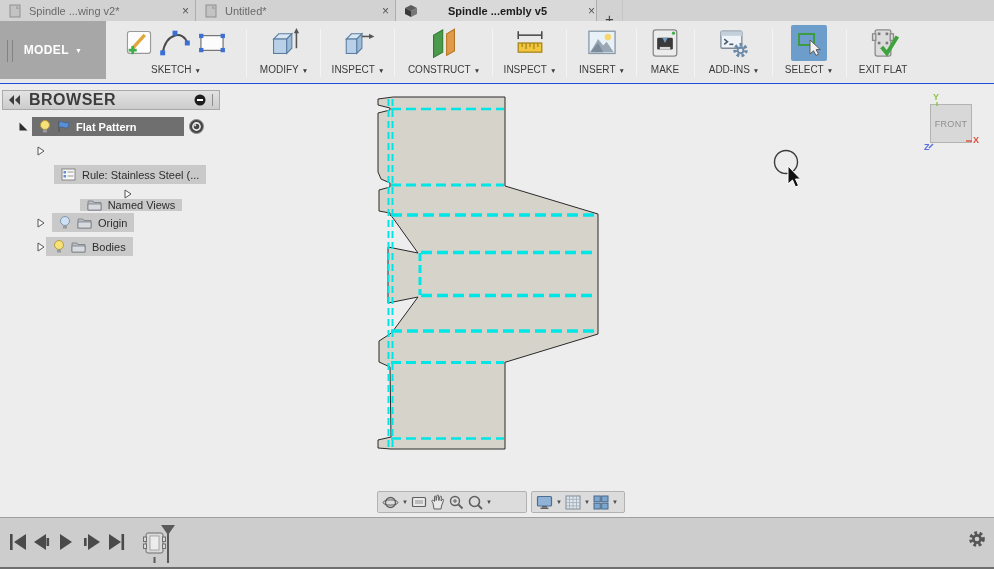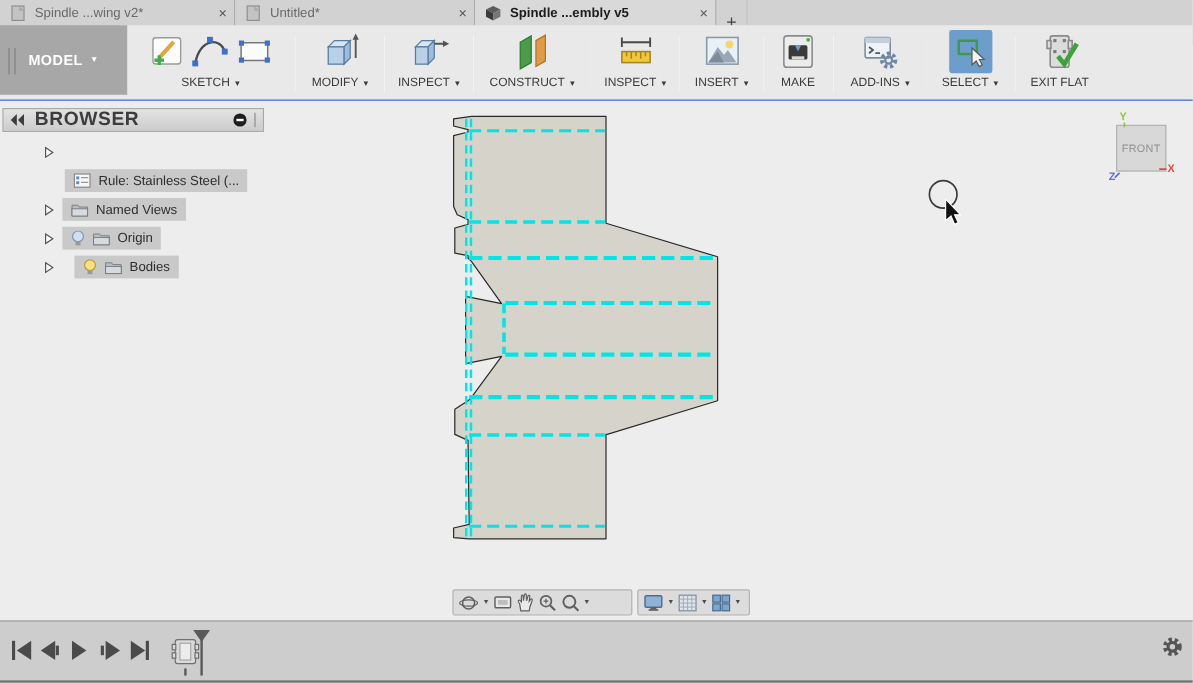--- a/index.html
+++ b/index.html
@@ -9,21 +9,21 @@
 
   
   .tabbar { position:absolute; left:0; top:0; width:994px; height:37px; background:#d2d2d2; border-bottom:1px solid #c2c2c2; display:flex; }
   .tab { display:flex; align-items:center; height:21px; border-right:1px solid #aeaeae; padding:0 6px 0 8px; background:#d2d2d2; }
   .tab.active { background:#d9d9d9; }
   .tab-icon { width:14px; height:14px; margin-right:7px; flex:0 0 auto; }
   .tab-title { font-size:11px; color:#6a6a6a; white-space:nowrap; }
   .tab.active .tab-title { color:#1c1c1c; font-weight:bold; }
   .tab-close { margin-left:auto; padding-left:18px; font-size:12px; color:#555; cursor:default; }
   .tab-new { width:26px; display:flex; align-items:center; justify-content:center; font-size:15px; color:#444; border-right:1px solid #c6c6c6; }
-  .t1 { width:196px; } .t2 { width:200px; } .t3 { width:201px; }
+  .t1 { width:196px; } .t2 { width:200px; } .t3 { width:201px;gap:23px; }
 
   
   .toolbar { position:absolute; left:0; top:21px; width:994px; height:63px; background:#e9e9e9; border-bottom:1px solid #1d4ed8; }
   .model-btn { position:absolute; left:0; top:0; width:106px; height:58px; background:#a7a7a7; color:#fff; display:flex; align-items:center; justify-content:center; font-size:12px; font-weight:bold; letter-spacing:.4px; }
   .model-grip { position:absolute; left:7px; top:19px; width:6px; height:22px; border-left:1.5px solid #828282; border-right:1.5px solid #828282; }
   .model-arrow { font-size:7px; margin-left:6px; }
   .tgroup { position:absolute; top:2px; height:58px; text-align:center; }
   .tgroup .icons { display:flex; justify-content:center; align-items:center; gap:5px; height:40px; }
   .tgroup .glabel { font-size:10px; color:#3a3a3a; margin-top:1px; white-space:nowrap; }
   .tgroup .garrow { font-size:6.5px; color:#3a3a3a; margin-left:3px; }
@@ -310,20 +310,43 @@
           <svg width="12" height="12" viewBox="0 0 12 12">
               <circle cx="6" cy="6" r="5.5" fill="#1e1e1e"></circle>
               <rect x="3" y="5" width="6" height="2" fill="#fff"></rect>
             </svg>
           <span class="vline"></span>
         </span>
       </div>
 
       <div class="tree">
 
+        <div class="trow" style="padding-left:16px;">
+          <span class="tri">
+              <svg width="9" height="9" viewBox="0 0 9 9">
+                <polygon points="0.5,0.5 8.5,8.5 0.5,8.5" fill="#2e2e2e"></polygon>
+              </svg>
+            </span>
+          <span class="chip selected" style="margin-left:4px;width:152px;">
+            <svg width="12" height="14" viewBox="0 0 12 14">
+                <circle cx="6" cy="5" r="4.5" fill="#f7e27a" stroke="#b99b3e"></circle>
+                <rect x="4" y="9.5" width="4" height="3" fill="#9a9a9a"></rect>
+              </svg>
+            <svg width="13" height="13" viewBox="0 0 13 13">
+                <line x1="2" y1="1" x2="2" y2="12" stroke="#555" stroke-width="1.2"></line>
+                <path d="M2,2 C5,0.5 7,4 12,2.5 L11,7.5 C7,9 5,5.5 2,7.5 Z" fill="#5b8fd4" stroke="#2f5e9e" stroke-width=".6"></path>
+              </svg>
+            <span class="tlabel">Flat Pattern</span>
+          </span>
+          <svg width="15" height="15" viewBox="0 0 15 15" style="margin-left:5px;">
+              <circle cx="7.5" cy="7.5" r="7" fill="#454545" stroke="#8e8e8e"></circle>
+              <circle cx="7.5" cy="7.5" r="3.6" fill="none" stroke="#ededed" stroke-width="1.6"></circle>
+              <circle cx="6.2" cy="6.2" r="1" fill="#ededed"></circle>
+            </svg>
+        </div>
 
         <div class="trow" style="padding-left:34px;">
           <span class="tri">
               <svg width="8" height="10" viewBox="0 0 8 10">
                 <polygon points="1,1 7,5 1,9" fill="#fdfdfd" stroke="#555"></polygon>
               </svg>
             </span>
         </div>
 
         <div class="trow" style="padding-left:52px;">
@@ -332,21 +355,21 @@
                 <rect x="1" y="1" width="13" height="11" fill="#f7f7f7" stroke="#888"></rect>
                 <rect x="2.5" y="3" width="2.5" height="2.5" fill="#5b8fd4"></rect>
                 <rect x="2.5" y="7" width="2.5" height="2.5" fill="#5b8fd4"></rect>
                 <line x1="6.5" y1="4" x2="12.5" y2="4" stroke="#999"></line>
                 <line x1="6.5" y1="8" x2="12.5" y2="8" stroke="#999"></line>
               </svg>
             <span class="tlabel">Rule: Stainless Steel (...</span>
           </span>
         </div>
 
-        <div class="trow" style="padding-left:34px;">
+        <div class="trow" style="padding-left:34px;flex-direction:column;">
           <span class="tri">
               <svg width="8" height="10" viewBox="0 0 8 10">
                 <polygon points="1,1 7,5 1,9" fill="#fdfdfd" stroke="#555"></polygon>
               </svg>
             </span>
           <span class="chip" style="margin-left:6px;">
             <svg width="15" height="12" viewBox="0 0 15 12">
                 <path d="M1,2 L6,2 L7,3.5 L14,3.5 L14,11 L1,11 Z" fill="#b9bdc4" stroke="#6f737a" stroke-width=".7"></path>
                 <rect x="1" y="5" width="13" height="6" fill="#d7dade" stroke="#6f737a" stroke-width=".7"></rect>
               </svg>
@@ -372,21 +395,21 @@
             <span class="tlabel">Origin</span>
           </span>
         </div>
 
         <div class="trow" style="padding-left:34px;">
           <span class="tri">
               <svg width="8" height="10" viewBox="0 0 8 10">
                 <polygon points="1,1 7,5 1,9" fill="#fdfdfd" stroke="#555"></polygon>
               </svg>
             </span>
-          <span class="chip" style="margin-left:16px;">
+          <span class="chip" style="margin-left:0;">
             <svg width="12" height="14" viewBox="0 0 12 14">
                 <circle cx="6" cy="5" r="4.5" fill="#f7e27a" stroke="#b99b3e"></circle>
                 <rect x="4" y="9.5" width="4" height="3" fill="#9a9a9a"></rect>
               </svg>
             <svg width="15" height="12" viewBox="0 0 15 12">
                 <path d="M1,2 L6,2 L7,3.5 L14,3.5 L14,11 L1,11 Z" fill="#b9bdc4" stroke="#6f737a" stroke-width=".7"></path>
                 <rect x="1" y="5" width="13" height="6" fill="#d7dade" stroke="#6f737a" stroke-width=".7"></rect>
               </svg>
             <span class="tlabel">Bodies</span>
           </span>

